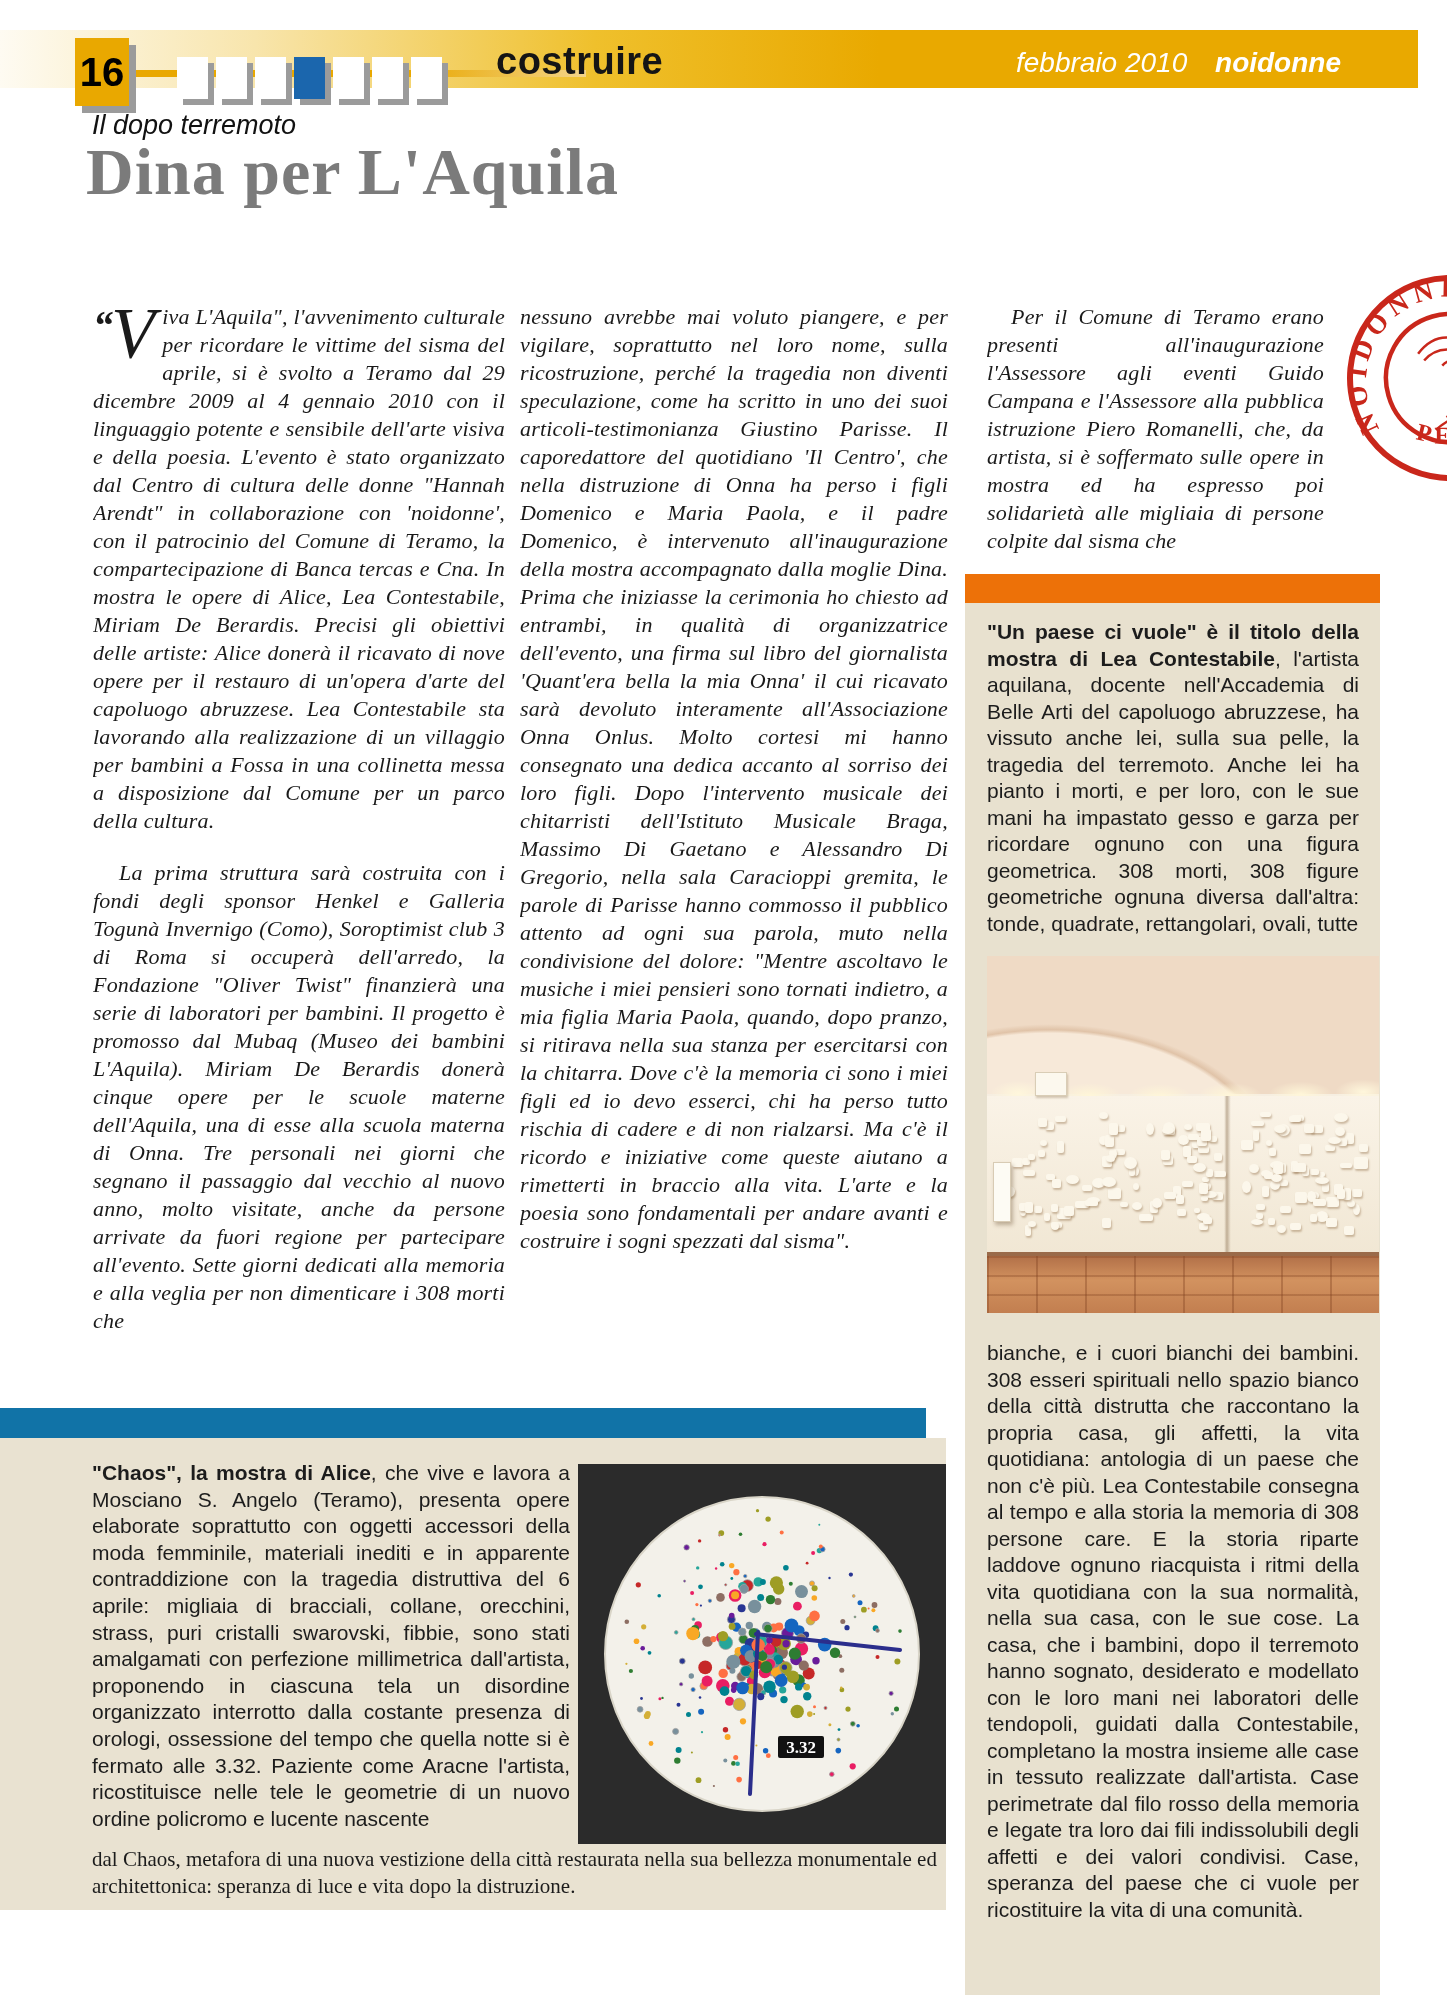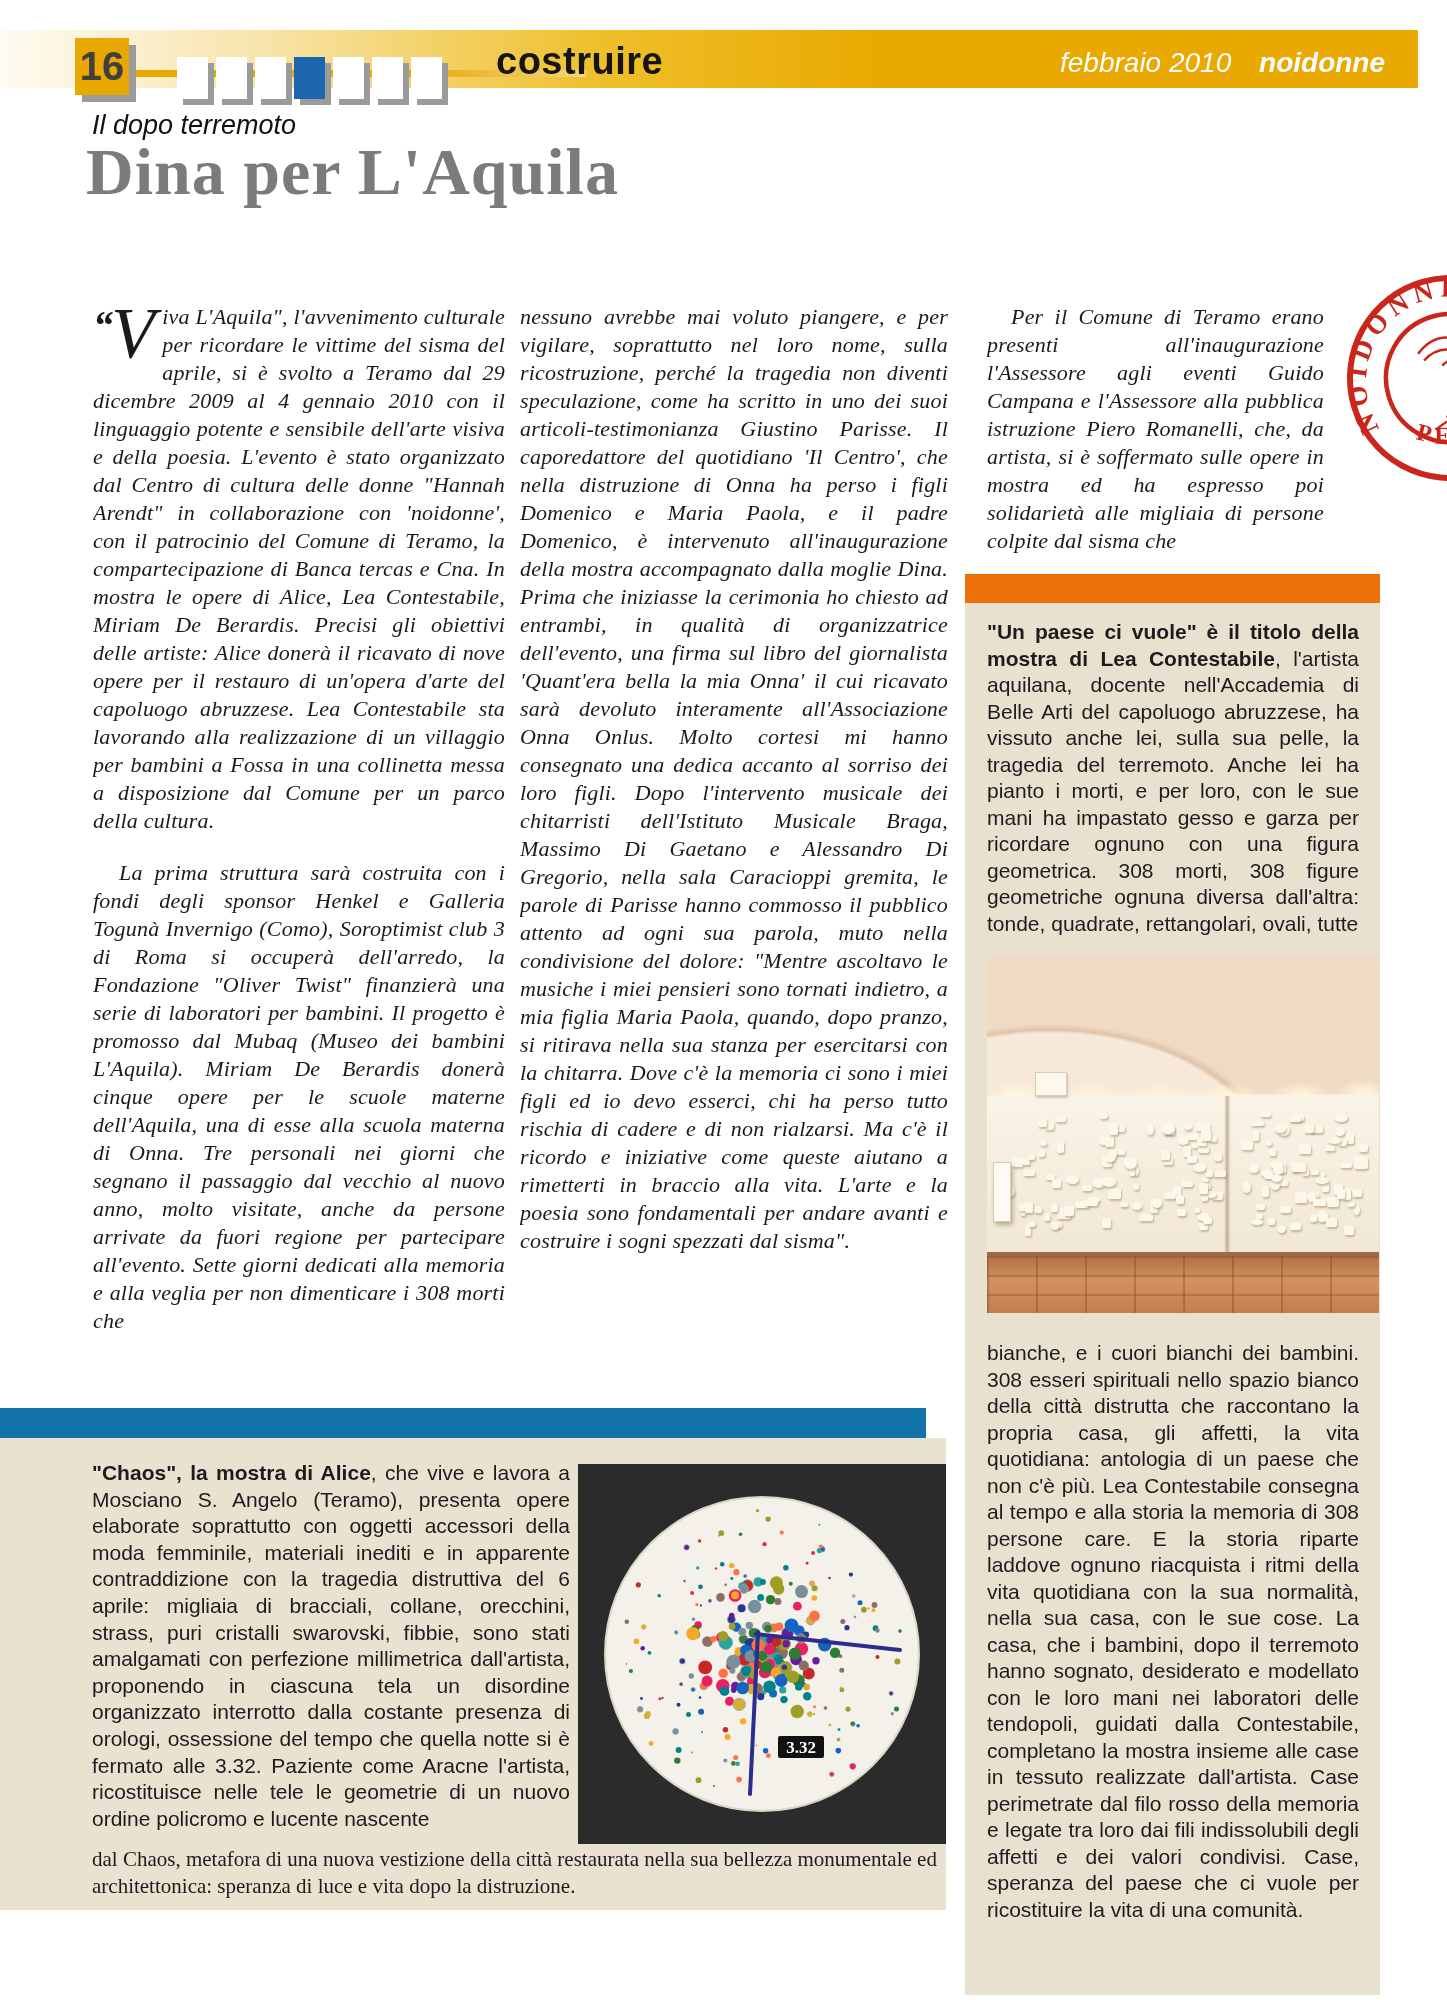--- a/index.html
+++ b/index.html
@@ -2,31 +2,31 @@
 <html lang="it"><head>
 <meta charset="utf-8">
 <style>
   html,body{margin:0;padding:0;background:#ffffff;}
   .page{position:relative;width:1447px;height:2000px;background:#ffffff;overflow:hidden;
         font-family:"Liberation Sans",sans-serif;color:#191919;}
 
   
   .header-bar{position:absolute;left:0;top:30px;width:1418px;height:58px;
     background:linear-gradient(90deg,#FEFBF2 0%,#F8E5AC 18%,#EFC02C 42%,#E9A900 62%,#E9A900 100%);}
-  .pagenum-box{position:absolute;left:75px;top:38px;width:54px;height:57px;background:#E9A800;
+  .pagenum-box{position:absolute;left:75px;top:38px;width:54px;height:68px;background:#E9A800;
     box-shadow:7px 7px 0 #9B9B9B;display:flex;align-items:center;justify-content:center;
-    color:#404040;font-size:40px;font-weight:bold;}
+    color:#000000;font-size:40px;font-weight:bold;}
   .gold-rule{position:absolute;left:128px;top:70px;width:458px;height:7px;
     background:linear-gradient(90deg,#E9A800 0%,#E9A800 62%,#F3D489 100%);}
   .hdr-square{position:absolute;top:57px;width:31px;height:42px;background:#ffffff;
     box-shadow:6px 6px 0 #9B9B9B;}
   .hdr-square.active{background:#1B66AD;}
   .section-title{position:absolute;left:496px;top:40px;font-size:38px;font-weight:bold;
     color:#151515;letter-spacing:0.5px;}
-  .header-right{position:absolute;top:47px;left:1060px;width:385px;text-align:left;
+  .header-right{position:absolute;top:47px;left:986px;width:385px;text-align:center;
     color:#ffffff;font-size:28px;font-style:italic;white-space:nowrap;}
   .header-right .mag{font-weight:bold;margin-left:20px;}
 
   
   .kicker{position:absolute;left:92px;top:110px;font-size:27px;font-weight:normal;font-style:italic;color:#111;}
   .headline{position:absolute;left:86px;top:134px;font-family:"Liberation Serif",serif;
     font-weight:600;font-size:66px;color:#7B7B7B;letter-spacing:1px;}
   .byline{position:absolute;left:965px;top:256px;width:415px;text-align:right;
     font-size:25px;font-weight:bold;font-style:italic;color:#151515;}
 

